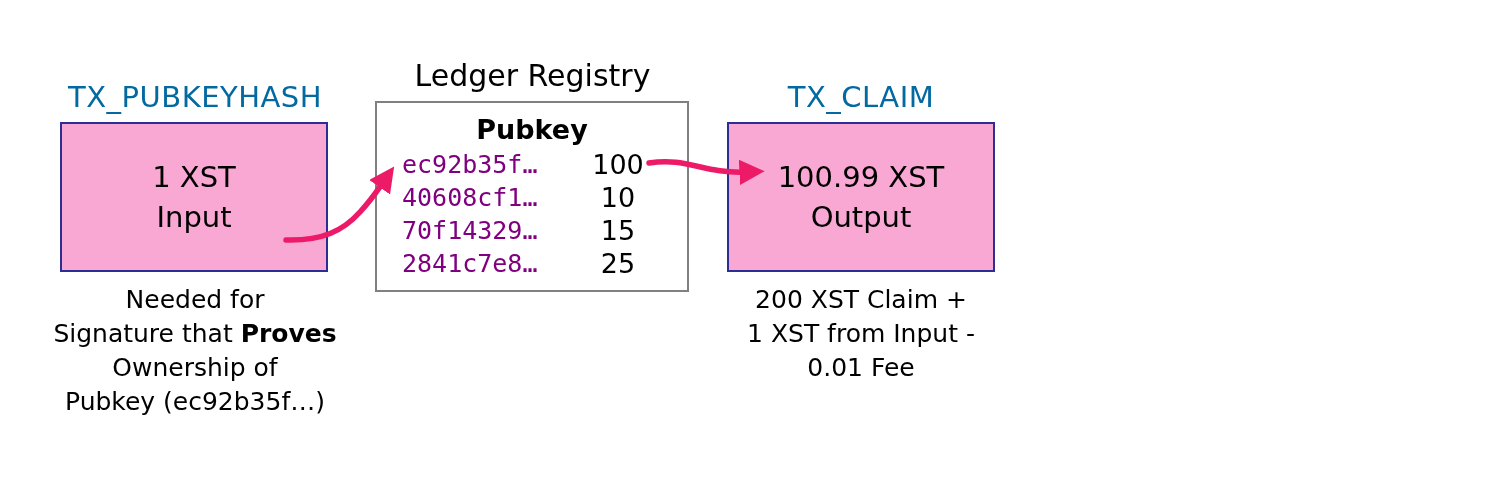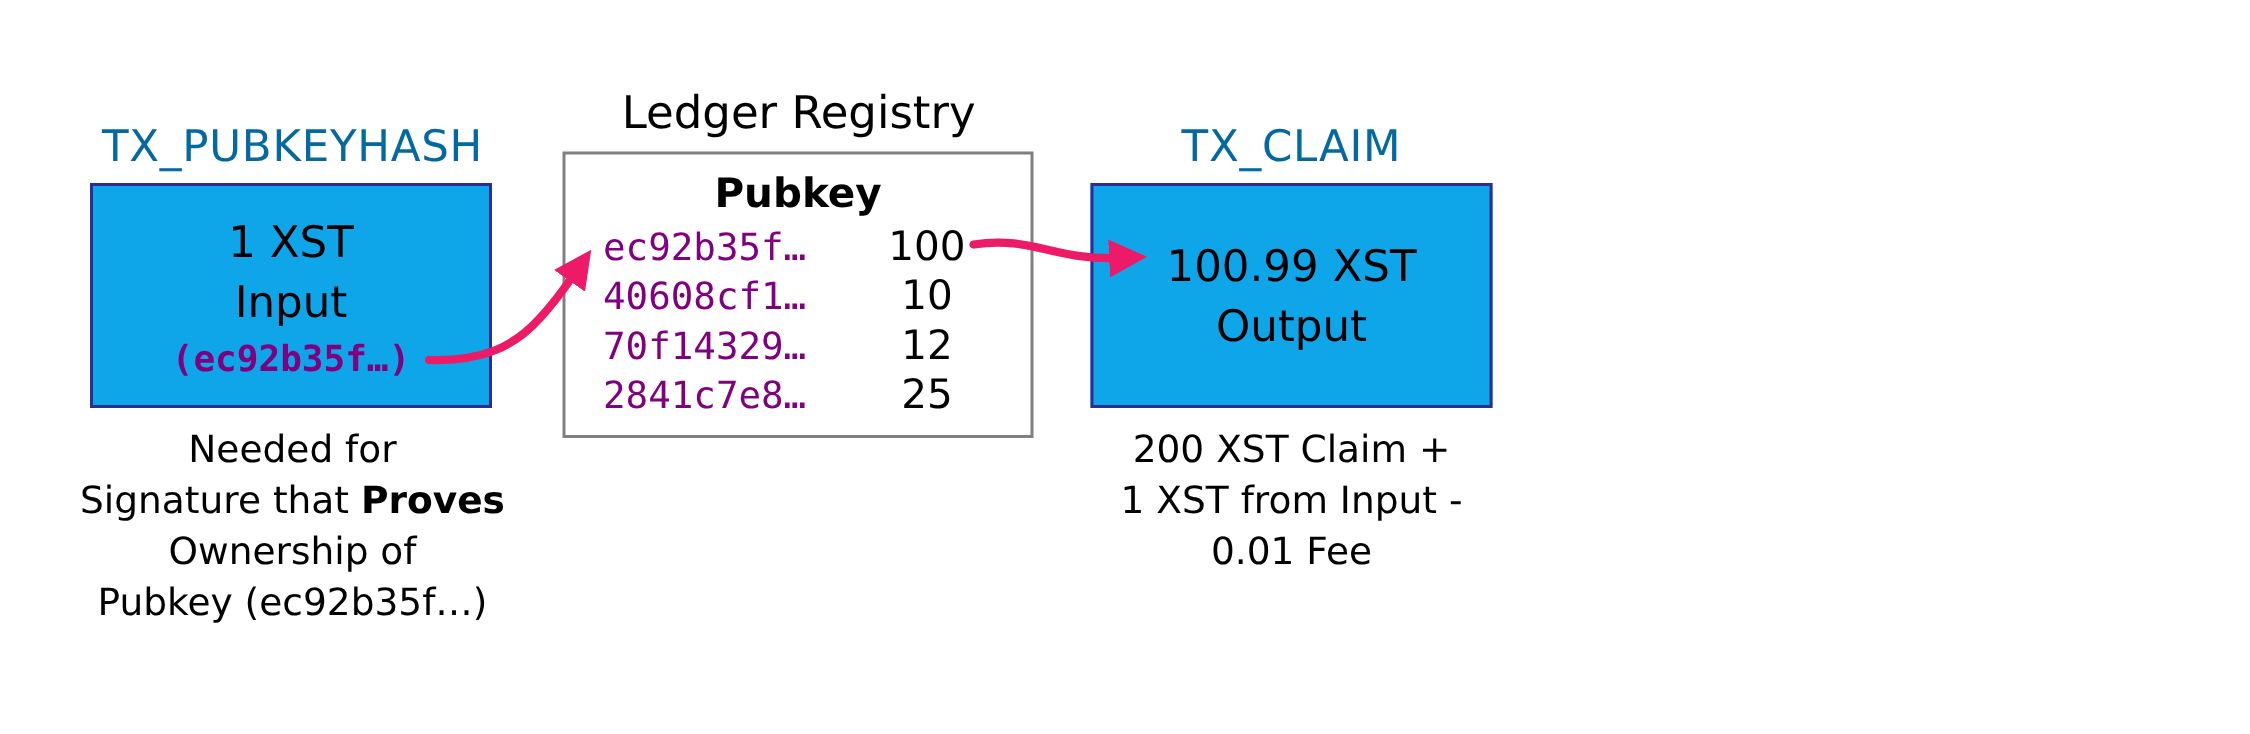--- a/index.html
+++ b/index.html
@@ -11,21 +11,21 @@
   .group-title {
     position: absolute; text-align: center;
     font-size: 29px; letter-spacing: 0.5px;
     color: #0369a1;
   }
   .group-title.black { color: #000; letter-spacing: 0; }
 
   
   .tx-box {
     position: absolute; width: 268px; height: 150px;
-    background: #0ea5e9; border: 2px solid #2d2d96;
+    background: #f9a8d4; border: 2px solid #2d2d96;
     display: flex; flex-direction: column; align-items: center; justify-content: center;
   }
   .tx-line { font-size: 29px; line-height: 40px; color: #000; }
   .tx-pubkey {
     font-family: "DejaVu Sans Mono", "Liberation Mono", monospace;
     font-weight: bold; font-size: 24px; color: #800080; margin-top: 4px;
   }
 
   
   .ledger-table {
@@ -61,21 +61,20 @@
 </head>
 <body>
 
 <div class="canvas">
 
   <div class="group-title" style="left: 40px; top: 80px; width: 310px;">TX_PUBKEYHASH</div>
 
   <div class="tx-box" style="left: 60px; top: 122px;">
     <div class="tx-line">1 XST</div>
     <div class="tx-line">Input</div>
-    <div class="tx-pubkey">(ec92b35f…)</div>
   </div>
 
   <div class="caption" style="left: 20px; top: 283px; width: 350px;">
     <div>Needed for</div>
     <div><span>Signature that </span><b>Proves</b></div>
     <div>Ownership of</div>
     <div>Pubkey (ec92b35f…)</div>
   </div>
 
   <div class="group-title black" style="left: 380px; top: 58px; width: 305px; font-size: 30px;">Ledger Registry</div>
@@ -87,21 +86,21 @@
     <div class="ledger-row">
       <div class="cell-pubkey">ec92b35f…</div>
       <div class="cell-balance">100</div>
     </div>
     <div class="ledger-row">
       <div class="cell-pubkey">40608cf1…</div>
       <div class="cell-balance">10</div>
     </div>
     <div class="ledger-row">
       <div class="cell-pubkey">70f14329…</div>
-      <div class="cell-balance">12</div>
+      <div class="cell-balance">15</div>
     </div>
     <div class="ledger-row">
       <div class="cell-pubkey">2841c7e8…</div>
       <div class="cell-balance">25</div>
     </div>
   </div>
 
   <div class="group-title" style="left: 727px; top: 80px; width: 268px;">TX_CLAIM</div>
 
   <div class="tx-box" style="left: 727px; top: 122px;">

